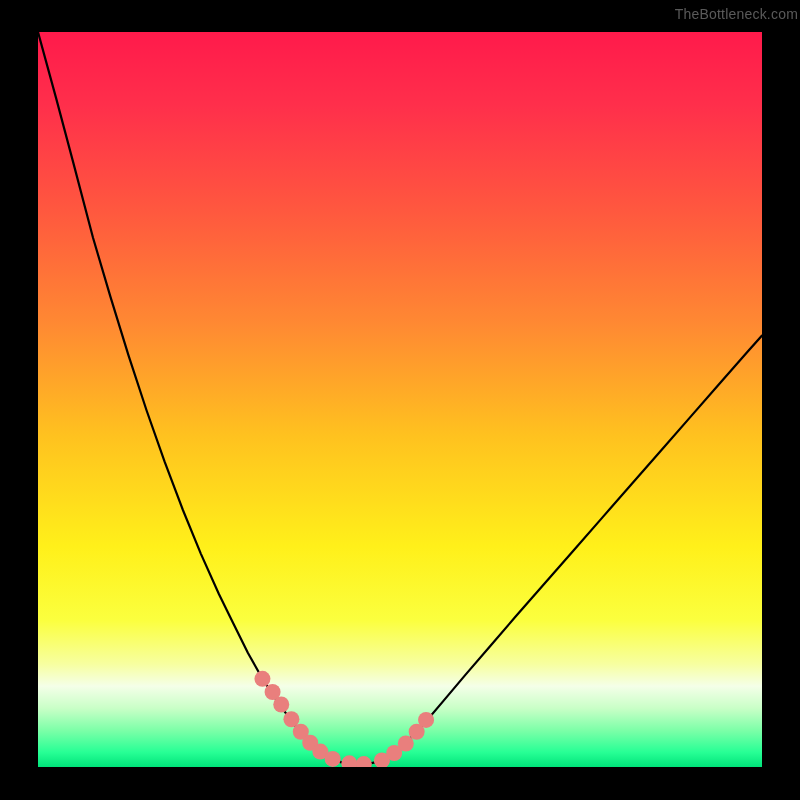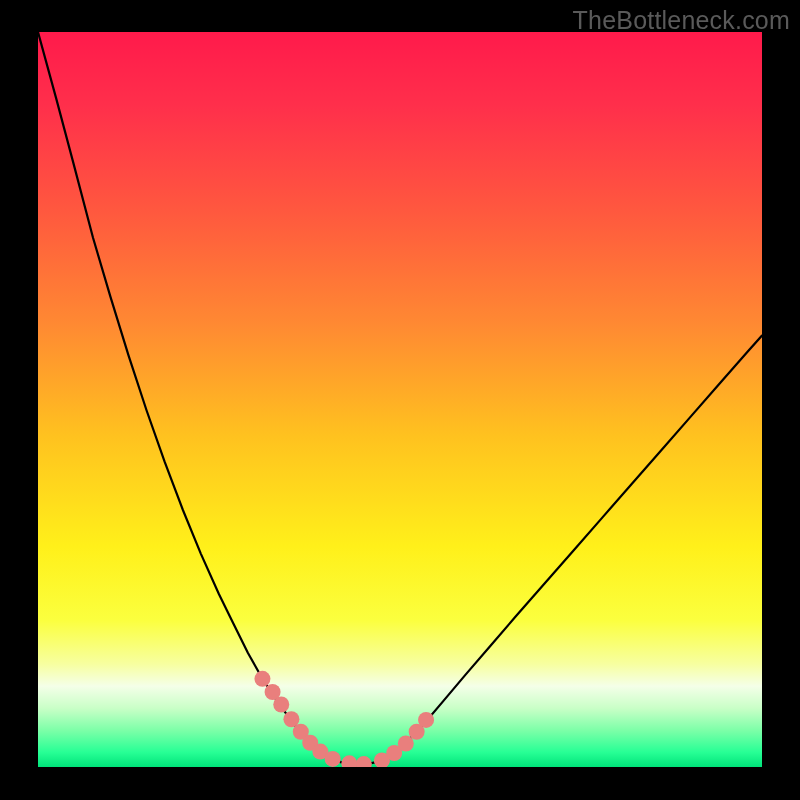--- a/index.html
+++ b/index.html
@@ -25,22 +25,22 @@
     height: 735px;
   }
   .plot svg {
     display: block;
     width: 724px;
     height: 735px;
   }
   .watermark {
     position: absolute;
     top: 6px;
-    right: 10px;
-    font-size: 25px;
+    right: 2px;
+    font-size: 14px;
     font-weight: 500;
     color: #5a5a5a;
     letter-spacing: 0.2px;
   }
 </style>
 </head>
 <body>
 
 <div class="stage">
   <div class="watermark">TheBottleneck.com</div>

